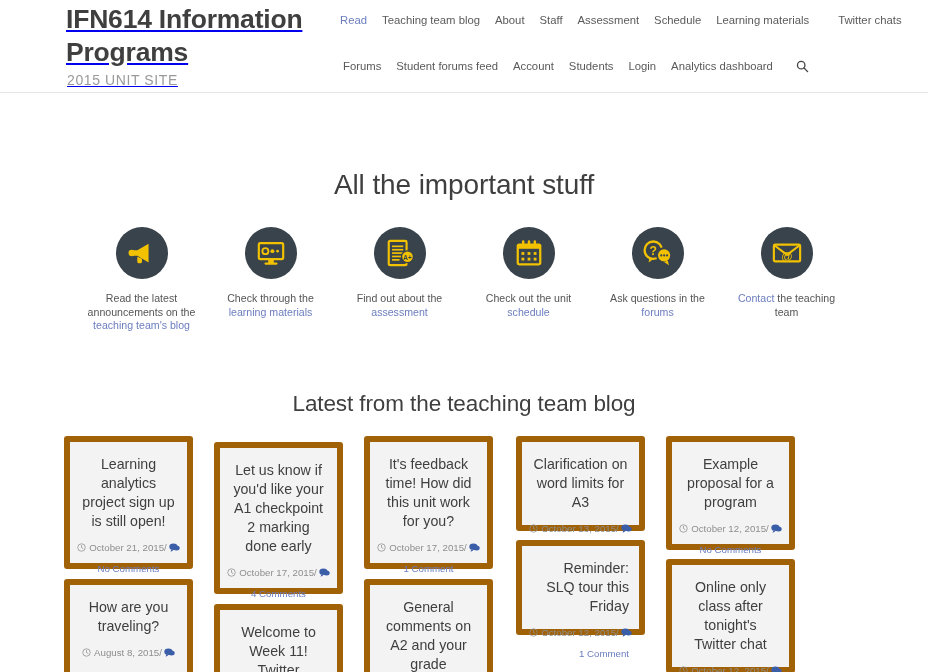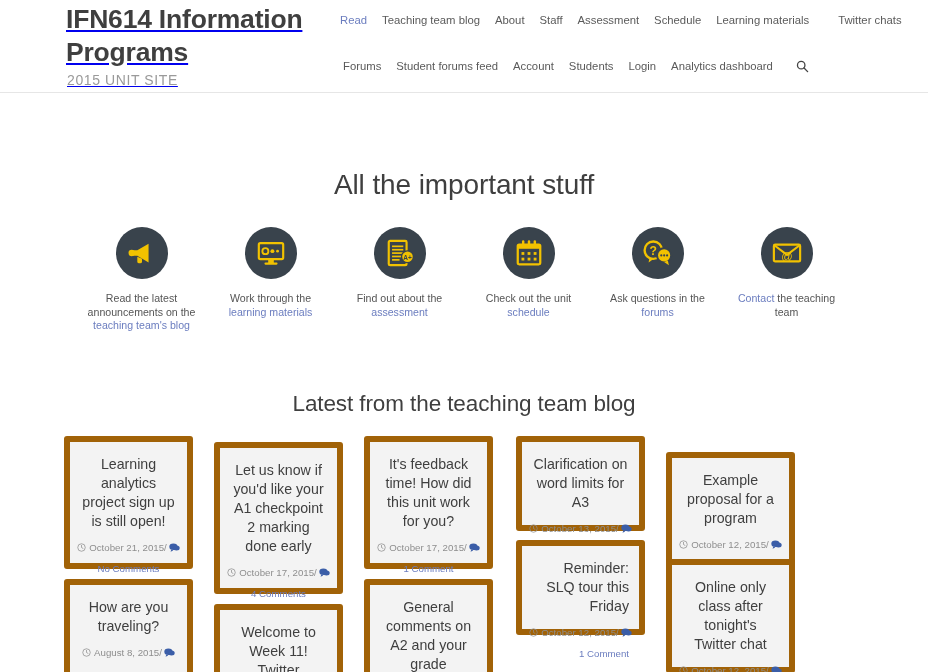--- a/index.html
+++ b/index.html
@@ -225,21 +225,21 @@
         <div class="icon-circle">
           <svg width="30" height="30" viewBox="0 0 32 32">
             <rect x="3" y="5.5" width="26" height="17" rx="1.6" fill="none" stroke="#f2c200" stroke-width="2.3"></rect>
             <circle cx="10" cy="14" r="3.2" fill="none" stroke="#f2c200" stroke-width="2"></circle>
             <circle cx="17.5" cy="14" r="2.1" fill="#f2c200"></circle>
             <circle cx="23" cy="14" r="1.5" fill="#f2c200"></circle>
             <rect x="13" y="23" width="6" height="4" fill="#f2c200"></rect>
             <rect x="9" y="26" width="14" height="2.4" rx="1.1" fill="#f2c200"></rect>
           </svg>
         </div>
-        <div class="icon-caption"><span>Work through the </span><span class="lnk">learning materials</span></div>
+        <div class="icon-caption"><span>Check through the </span><span class="lnk">learning materials</span></div>
       </a>
       <a href="#" class="icon-cell">
         <div class="icon-circle">
           <svg width="30" height="30" viewBox="0 0 32 32">
             <rect x="4" y="3" width="19" height="26" rx="1.4" fill="none" stroke="#f2c200" stroke-width="2.3"></rect>
             <g fill="#f2c200">
               <rect x="7.5" y="8" width="12" height="1.8"></rect>
               <rect x="7.5" y="11.6" width="12" height="1.8"></rect>
               <rect x="7.5" y="15.2" width="12" height="1.8"></rect>
               <rect x="7.5" y="18.8" width="12" height="1.8"></rect>
@@ -390,21 +390,21 @@
               <svg width="11" height="9" viewBox="0 0 14 11">
                 <ellipse cx="5.6" cy="4.6" rx="5.2" ry="4.2" fill="#3b5ea8"></ellipse>
                 <ellipse cx="9.6" cy="6" rx="4" ry="3.2" fill="#3b5ea8"></ellipse>
                 <path d="M3 8 L2 11 L5.5 9.2Z" fill="#3b5ea8"></path>
               </svg>
             </span>
           </span>
           <a href="#" class="comments-link">No Comments</a>
         </div>
       </div>
-      <div class="card" style="left: 602px; top: 16px; width: 129px; height: 114px;">
+      <div class="card" style="left: 602px; top: 0px; width: 129px; height: 114px;">
         <h3 class="card-title">Example proposal for a program</h3>
         <div class="card-meta">
           <span class="metaline1">
             <span class="clock-icon">
               <svg width="9" height="9" viewBox="0 0 12 12">
                 <circle cx="6" cy="6" r="5" fill="none" stroke="#8e8e8e" stroke-width="1"></circle>
                 <path d="M6 3.2V6l2 1.2" fill="none" stroke="#8e8e8e" stroke-width="1" stroke-linecap="round"></path>
               </svg>
             </span>
             <span>October 12, 2015</span>

